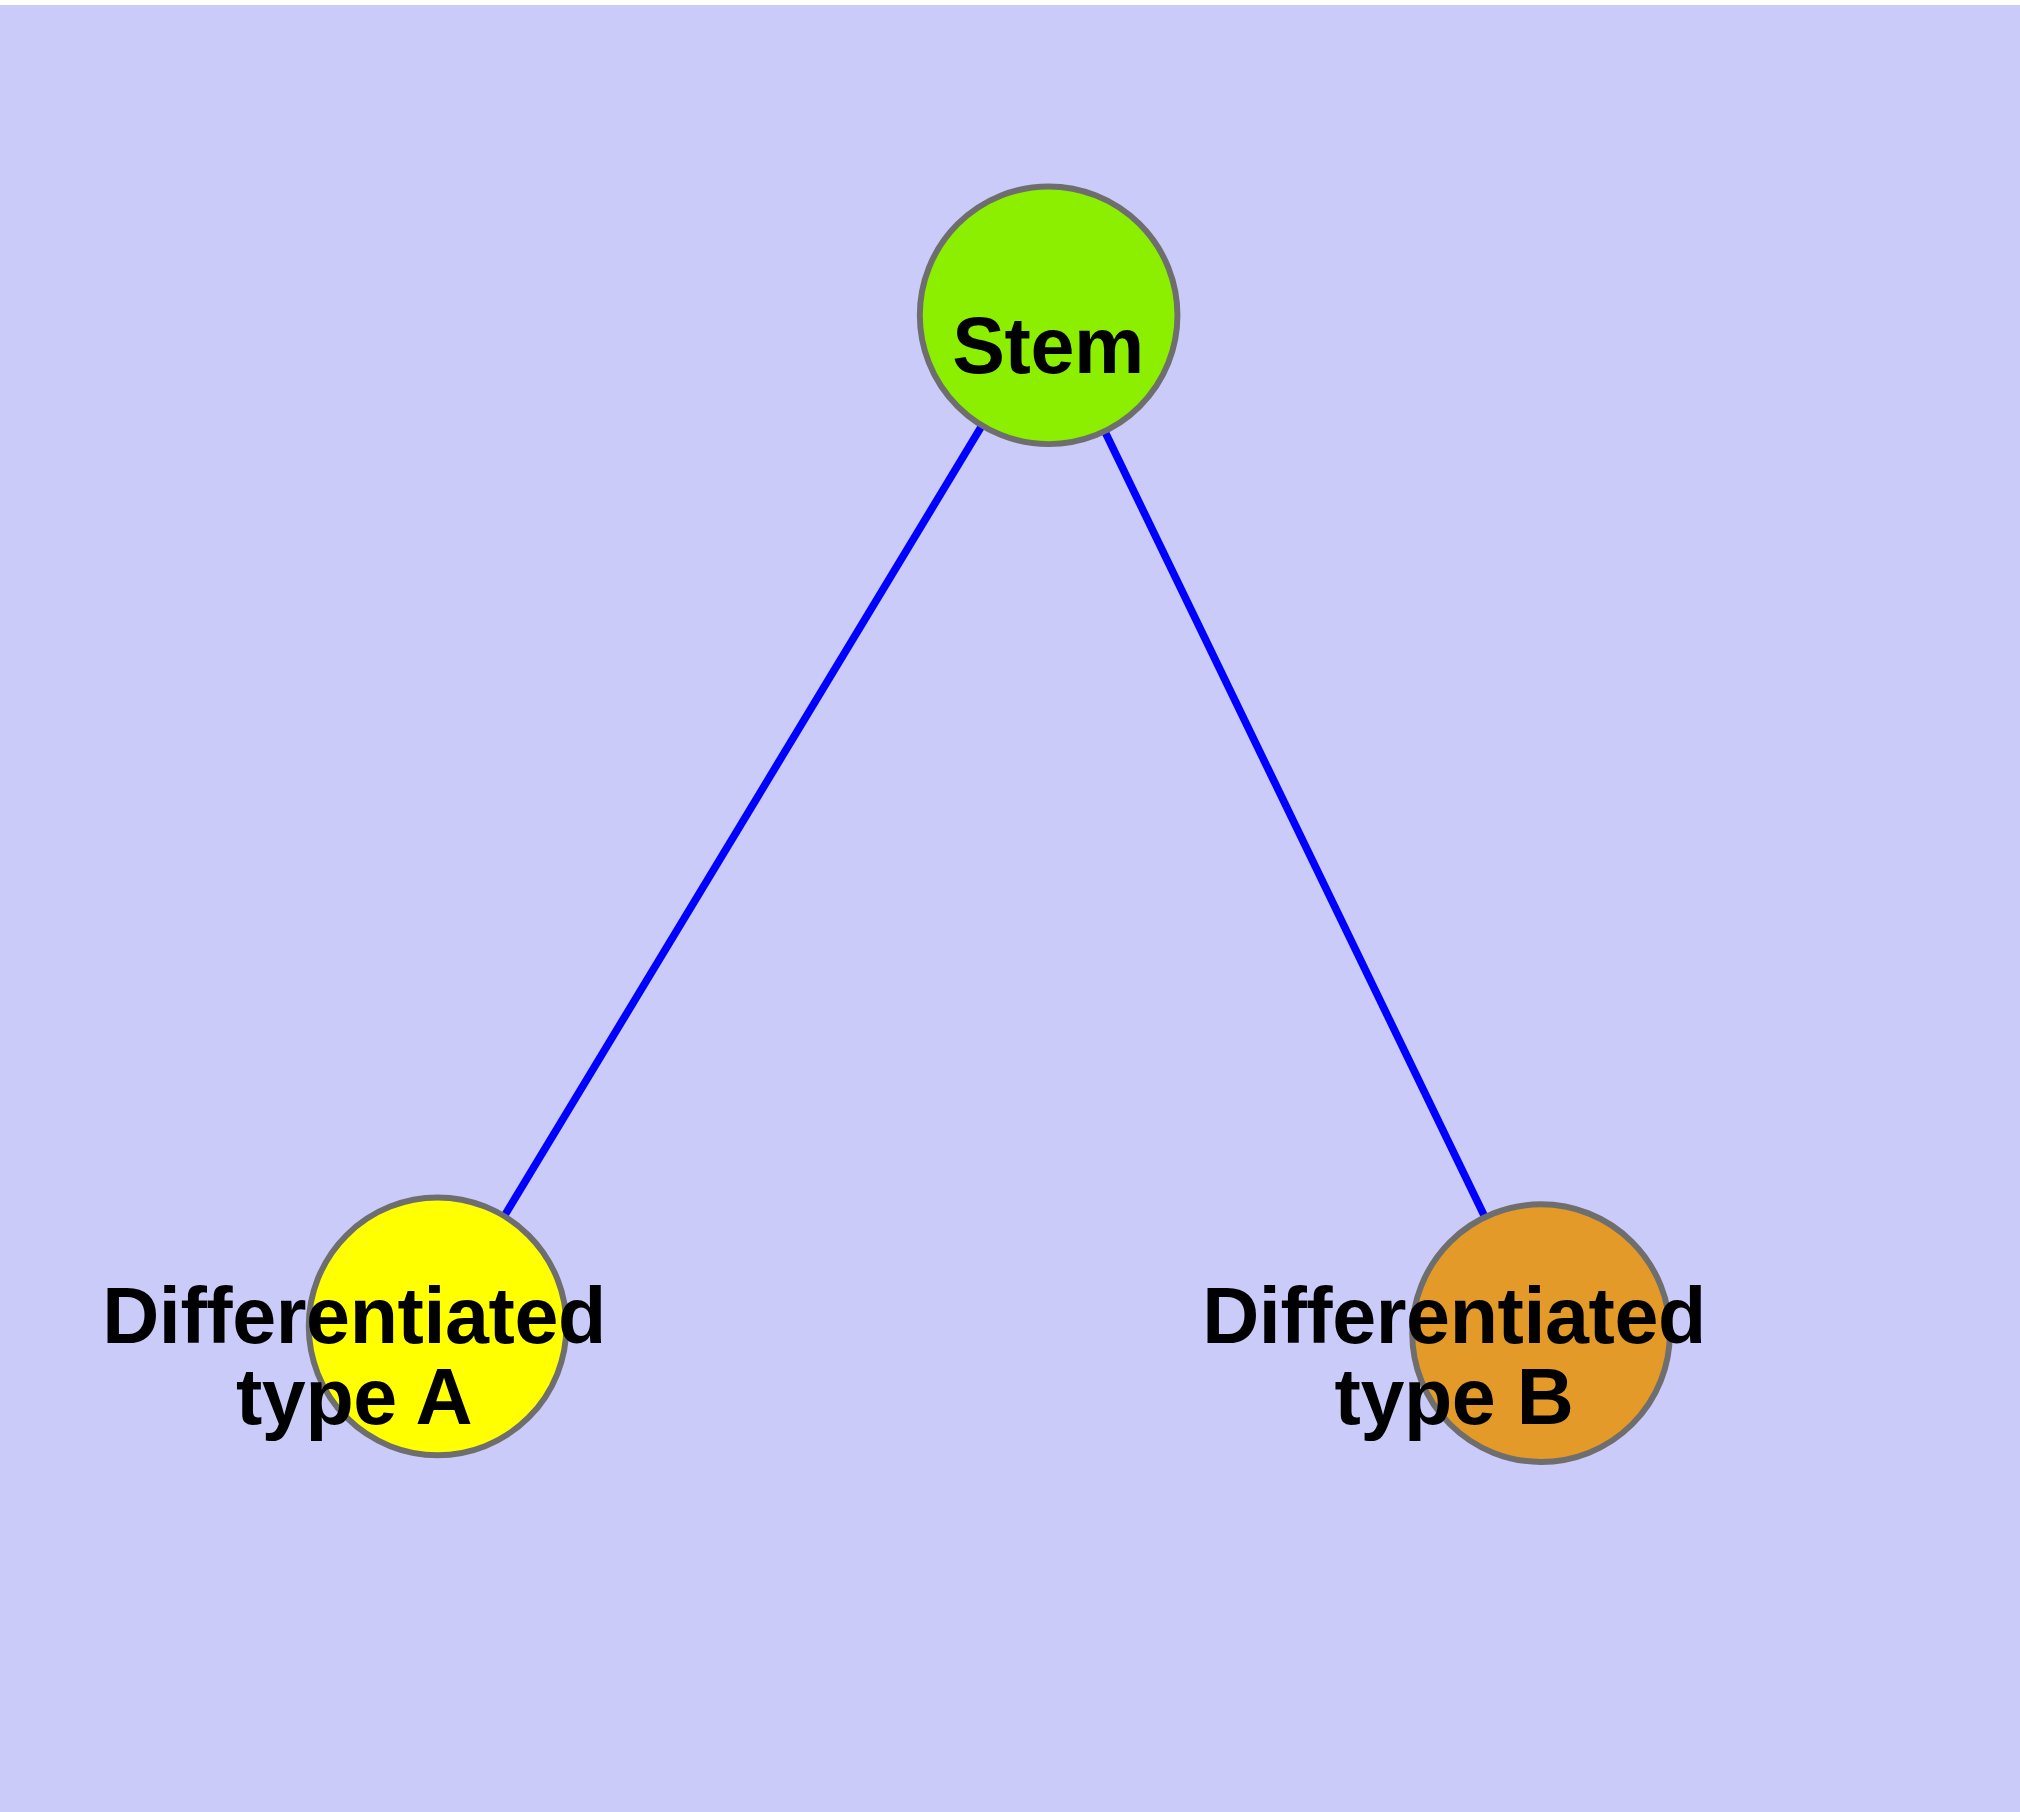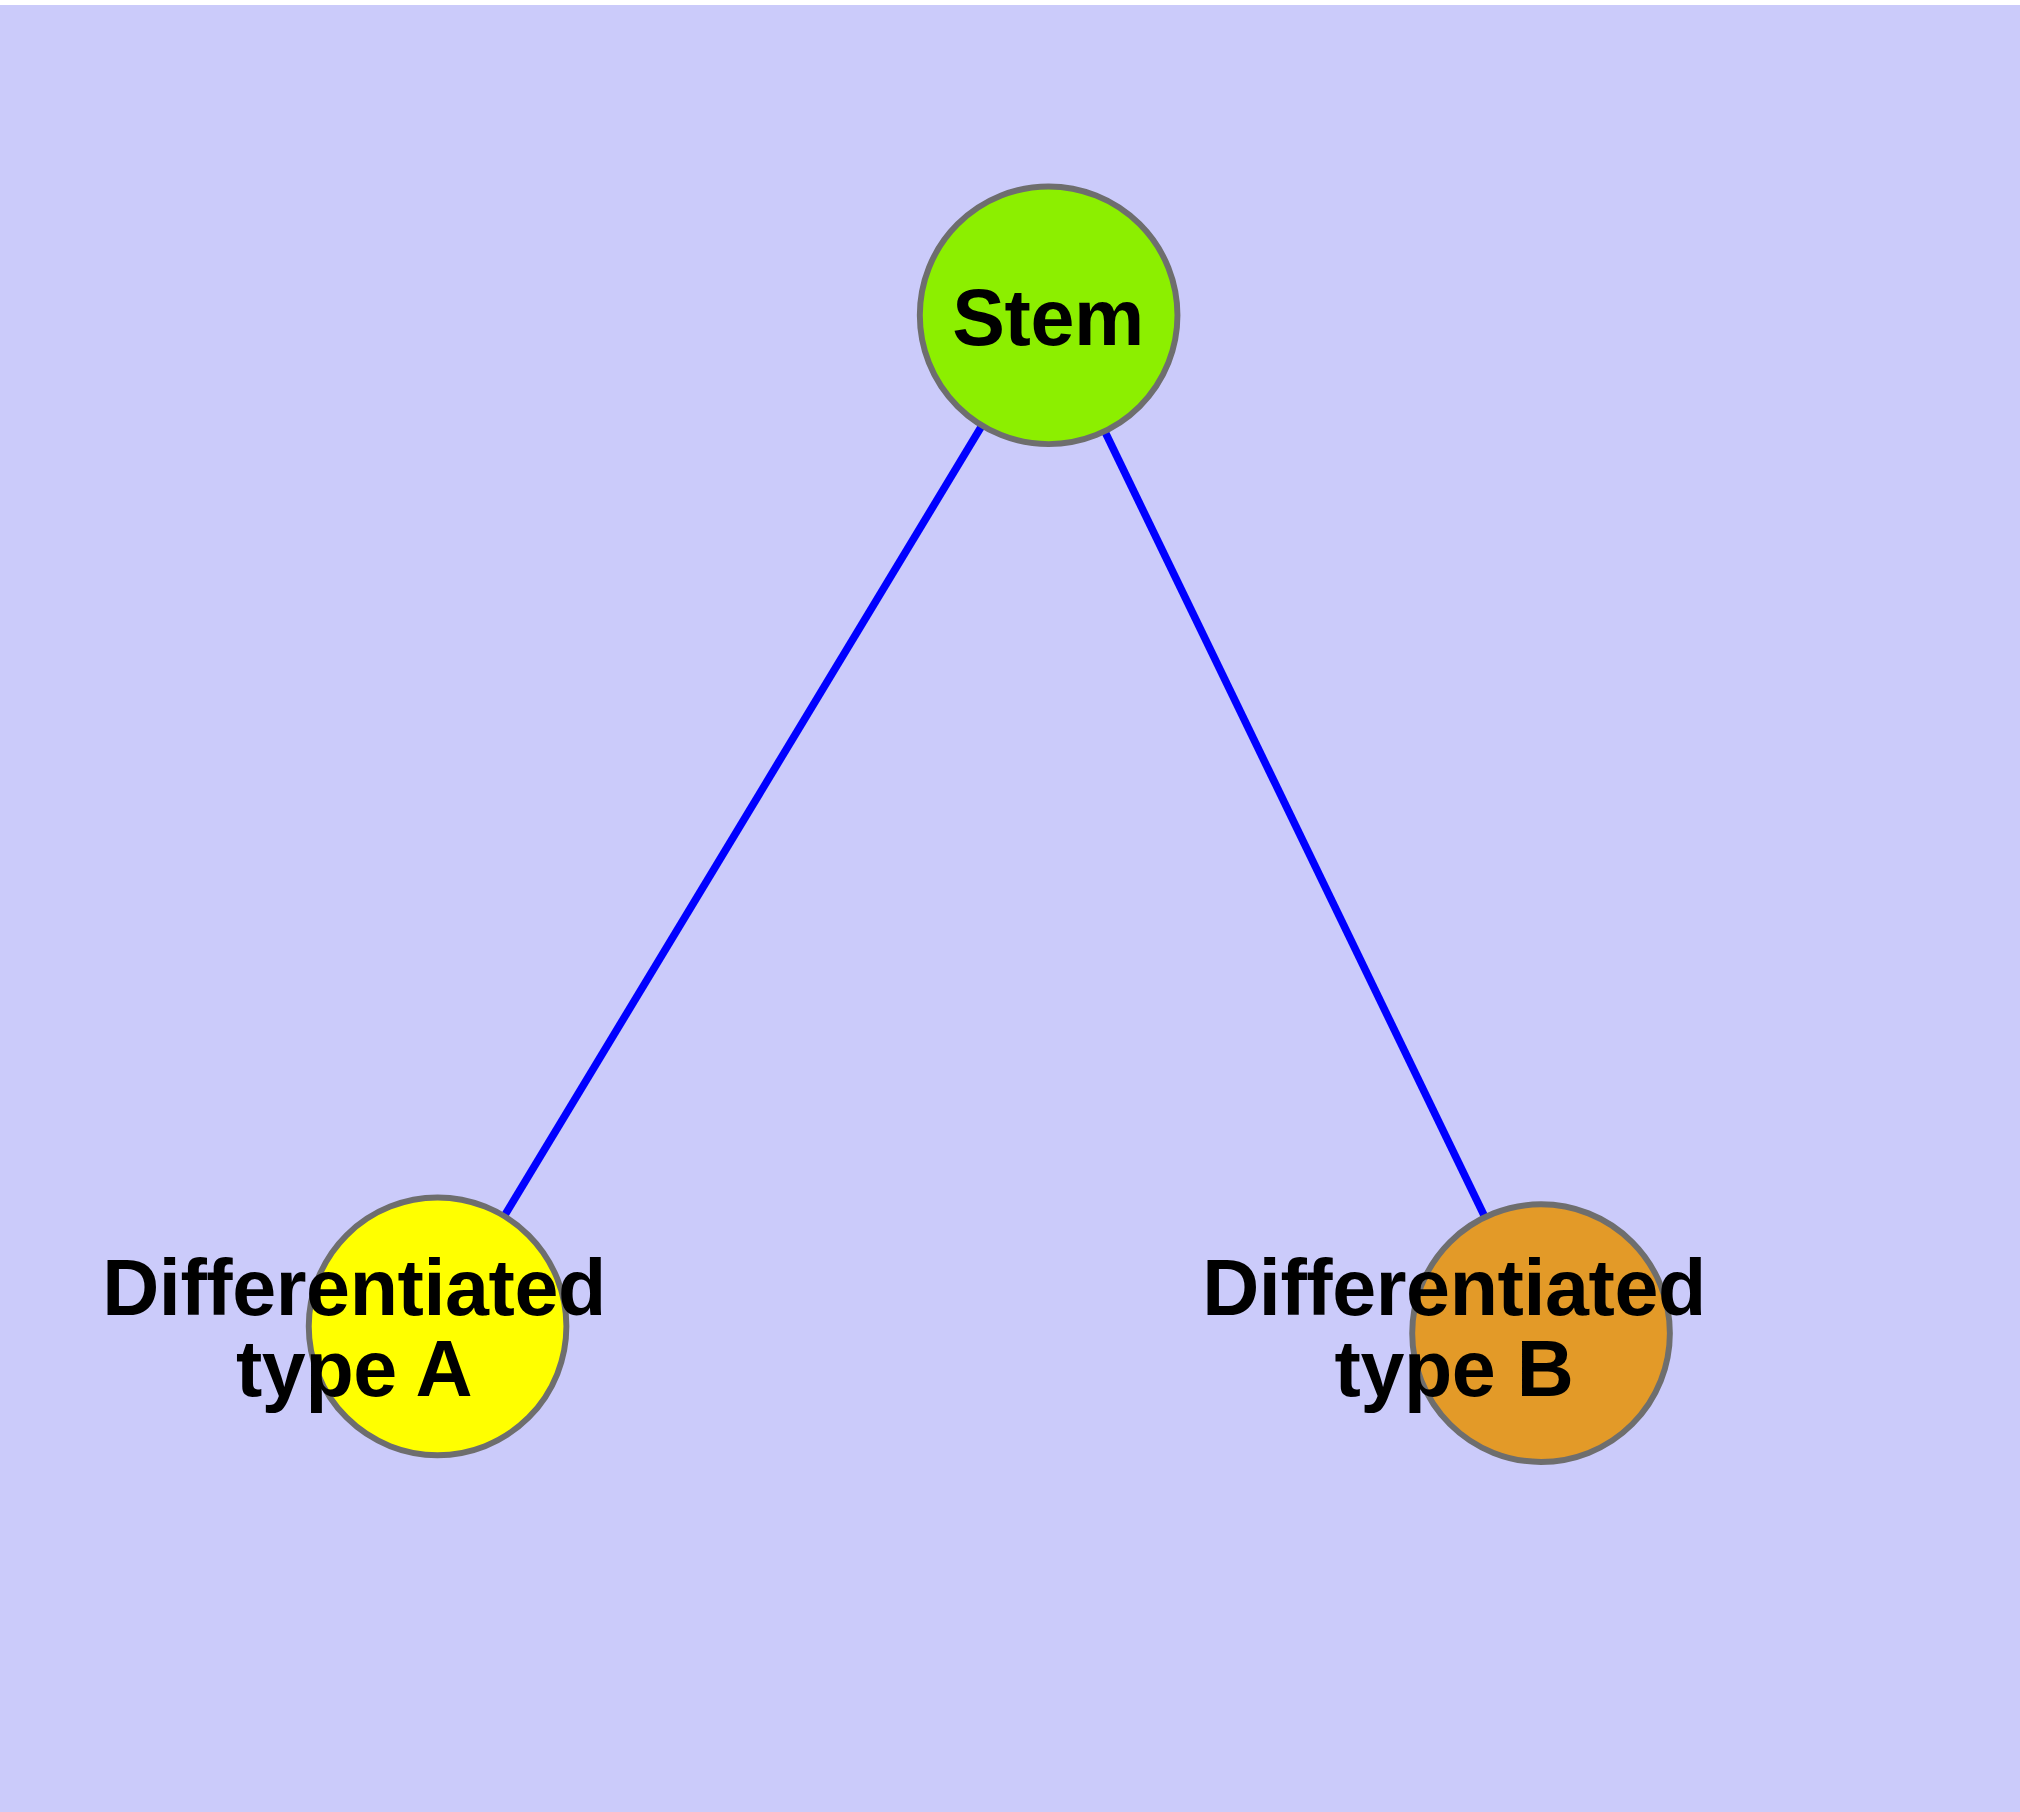--- a/index.html
+++ b/index.html
@@ -34,20 +34,21 @@
     position: absolute;
     color: #000000;
     font-weight: bold;
     font-size: 79px;
     line-height: 1.02;
     text-align: center;
     white-space: pre;
     letter-spacing: -0.4px;
     pointer-events: none;
     transform: translate(-50%, -50%);
+    margin-top: 28px;
   }
 </style>
 </head>
 <body>
 
 <div id="canvas" style="width: 2021px; height: 1812px; background: rgb(255, 255, 255);">
 
   <div id="plot-background" style="background: rgb(203, 203, 250); width: 2021px; height: 1807px;"></div>
 
   <svg id="graph-svg" viewBox="0 0 2384 2138" xmlns="http://www.w3.org/2000/svg">

